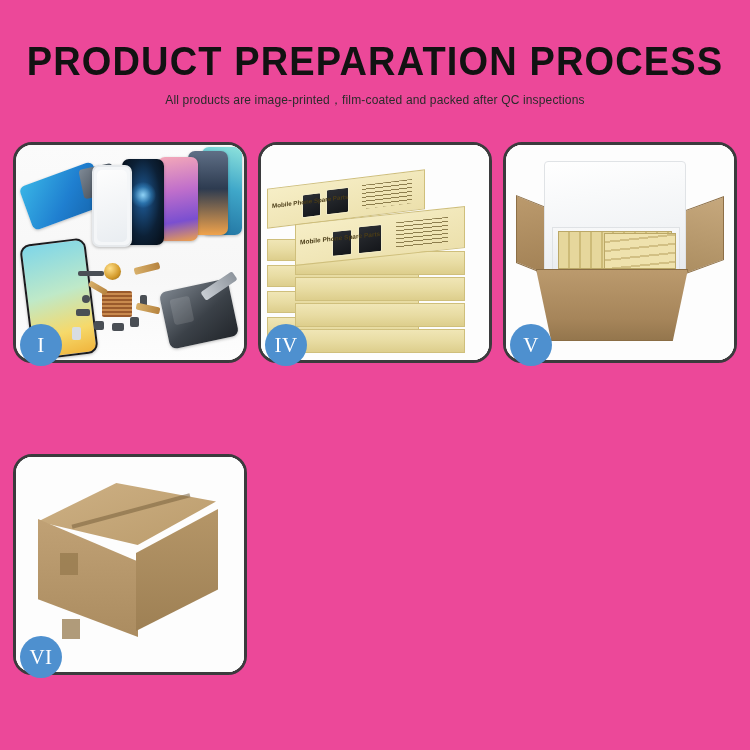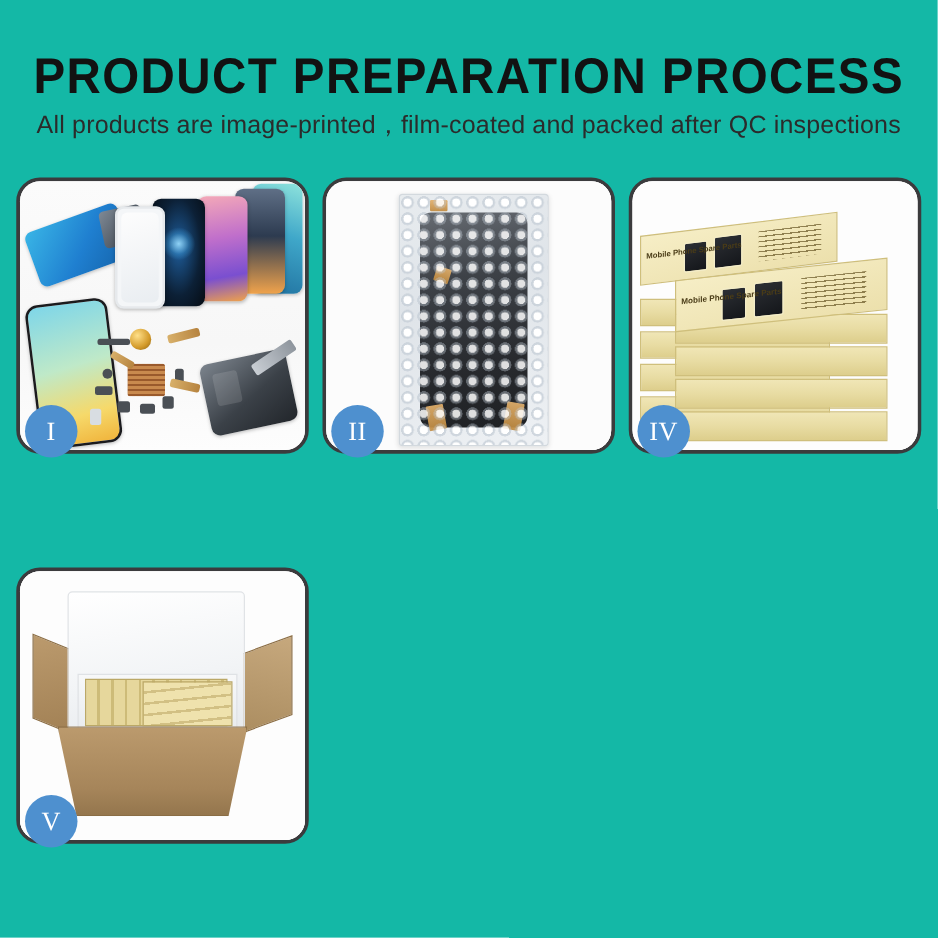--- a/index.html
+++ b/index.html
@@ -10,21 +10,21 @@
     width: 750px;
     height: 750px;
     background: #ffffff;
     font-family: "Liberation Sans", sans-serif;
     overflow: hidden;
   }
   .page {
     position: relative;
     width: 750px;
     height: 750px;
-    background: #14b8a6;
+    background: #ec4899;
   }
 
   
   .header {
     position: absolute;
     left: 0;
     top: 38px;
     width: 750px;
     text-align: center;
   }
@@ -34,21 +34,21 @@
     font-weight: 700;
     letter-spacing: 1.2px;
     color: #121212;
     line-height: 46px;
     transform: scaleX(0.95);
     white-space: nowrap;
   }
   .subtitle {
     margin-top: 6px;
     font-family: "Liberation Sans", sans-serif;
-    font-size: 20px;
+    font-size: 12px;
     font-weight: 400;
     color: #2b2b2b;
     line-height: 20px;
     letter-spacing: 0.15px;
     white-space: nowrap;
   }
 
   
   .grid {
     position: absolute;
@@ -402,36 +402,20 @@
           <div class="flex-strip" style="left:118px;top:120px;width:26px;height:7px;transform:rotate(-14deg);"></div>
           <div class="flex-strip" style="left:120px;top:160px;width=24px;width:24px;height:7px;transform:rotate(12deg);"></div>
           <div class="flex-strip" style="left:72px;top:140px;width:20px;height:6px;transform:rotate(30deg);"></div>
           <div class="tweezer"></div>
         </div>
       </div>
       <div class="badge">I</div>
       <div class="sr">Mobile phone LCD screens, glass panels and spare components</div>
     </div>
 
-    <div class="card">
-      <div class="card-inner">
-        <div class="p2">
-          <div class="bubblebag">
-            <div class="bag-screen"></div>
-            <div class="tape" style="left:24px;top:4px;width:14px;height:9px;"></div>
-            <div class="tape" style="left:28px;top:58px;width:12px;height:12px;transform:rotate(18deg);"></div>
-            <div class="tape" style="left:22px;top:168px;width:14px;height:20px;transform:rotate(-10deg);"></div>
-            <div class="tape" style="left:84px;top:166px;width:14px;height:22px;transform:rotate(10deg);"></div>
-            <div class="bag-overlay"></div>
-          </div>
-        </div>
-      </div>
-      <div class="badge">II</div>
-      <div class="sr">Single screen wrapped in bubble film and taped</div>
-    </div>
 
 
     <div class="card">
       <div class="card-inner">
         <div class="p4">
           <div class="stack">
 
             <div class="kbox" style="left:0px;top:154px;width:150px;height:20px;"></div>
             <div class="kbox" style="left:0px;top:128px;width:150px;height:20px;"></div>
             <div class="kbox" style="left:0px;top:102px;width:150px;height:20px;"></div>
@@ -471,15 +455,29 @@
           <div class="c5-foam-in"></div>
           <div class="c5-boxes"></div>
           <div class="c5-boxes2"></div>
           <div class="c5-body"></div>
         </div>
       </div>
       <div class="badge">V</div>
       <div class="sr">Boxes loaded into a foam-lined shipping carton</div>
     </div>
 
+    <div class="card">
+      <div class="card-inner">
+        <div class="p6">
+          <div class="c6-top"></div>
+          <div class="c6-left"></div>
+          <div class="c6-right"></div>
+          <div class="c6-seam"></div>
+          <div class="c6-tapetab" style="left:44px;top:96px;width:18px;height:22px;"></div>
+          <div class="c6-tapetab" style="left:46px;top:162px;width:18px;height:20px;"></div>
+        </div>
+      </div>
+      <div class="badge">VI</div>
+      <div class="sr">Carton sealed and ready for dispatch</div>
+    </div>
 
   </div>
 </div>
 
 </body></html>

